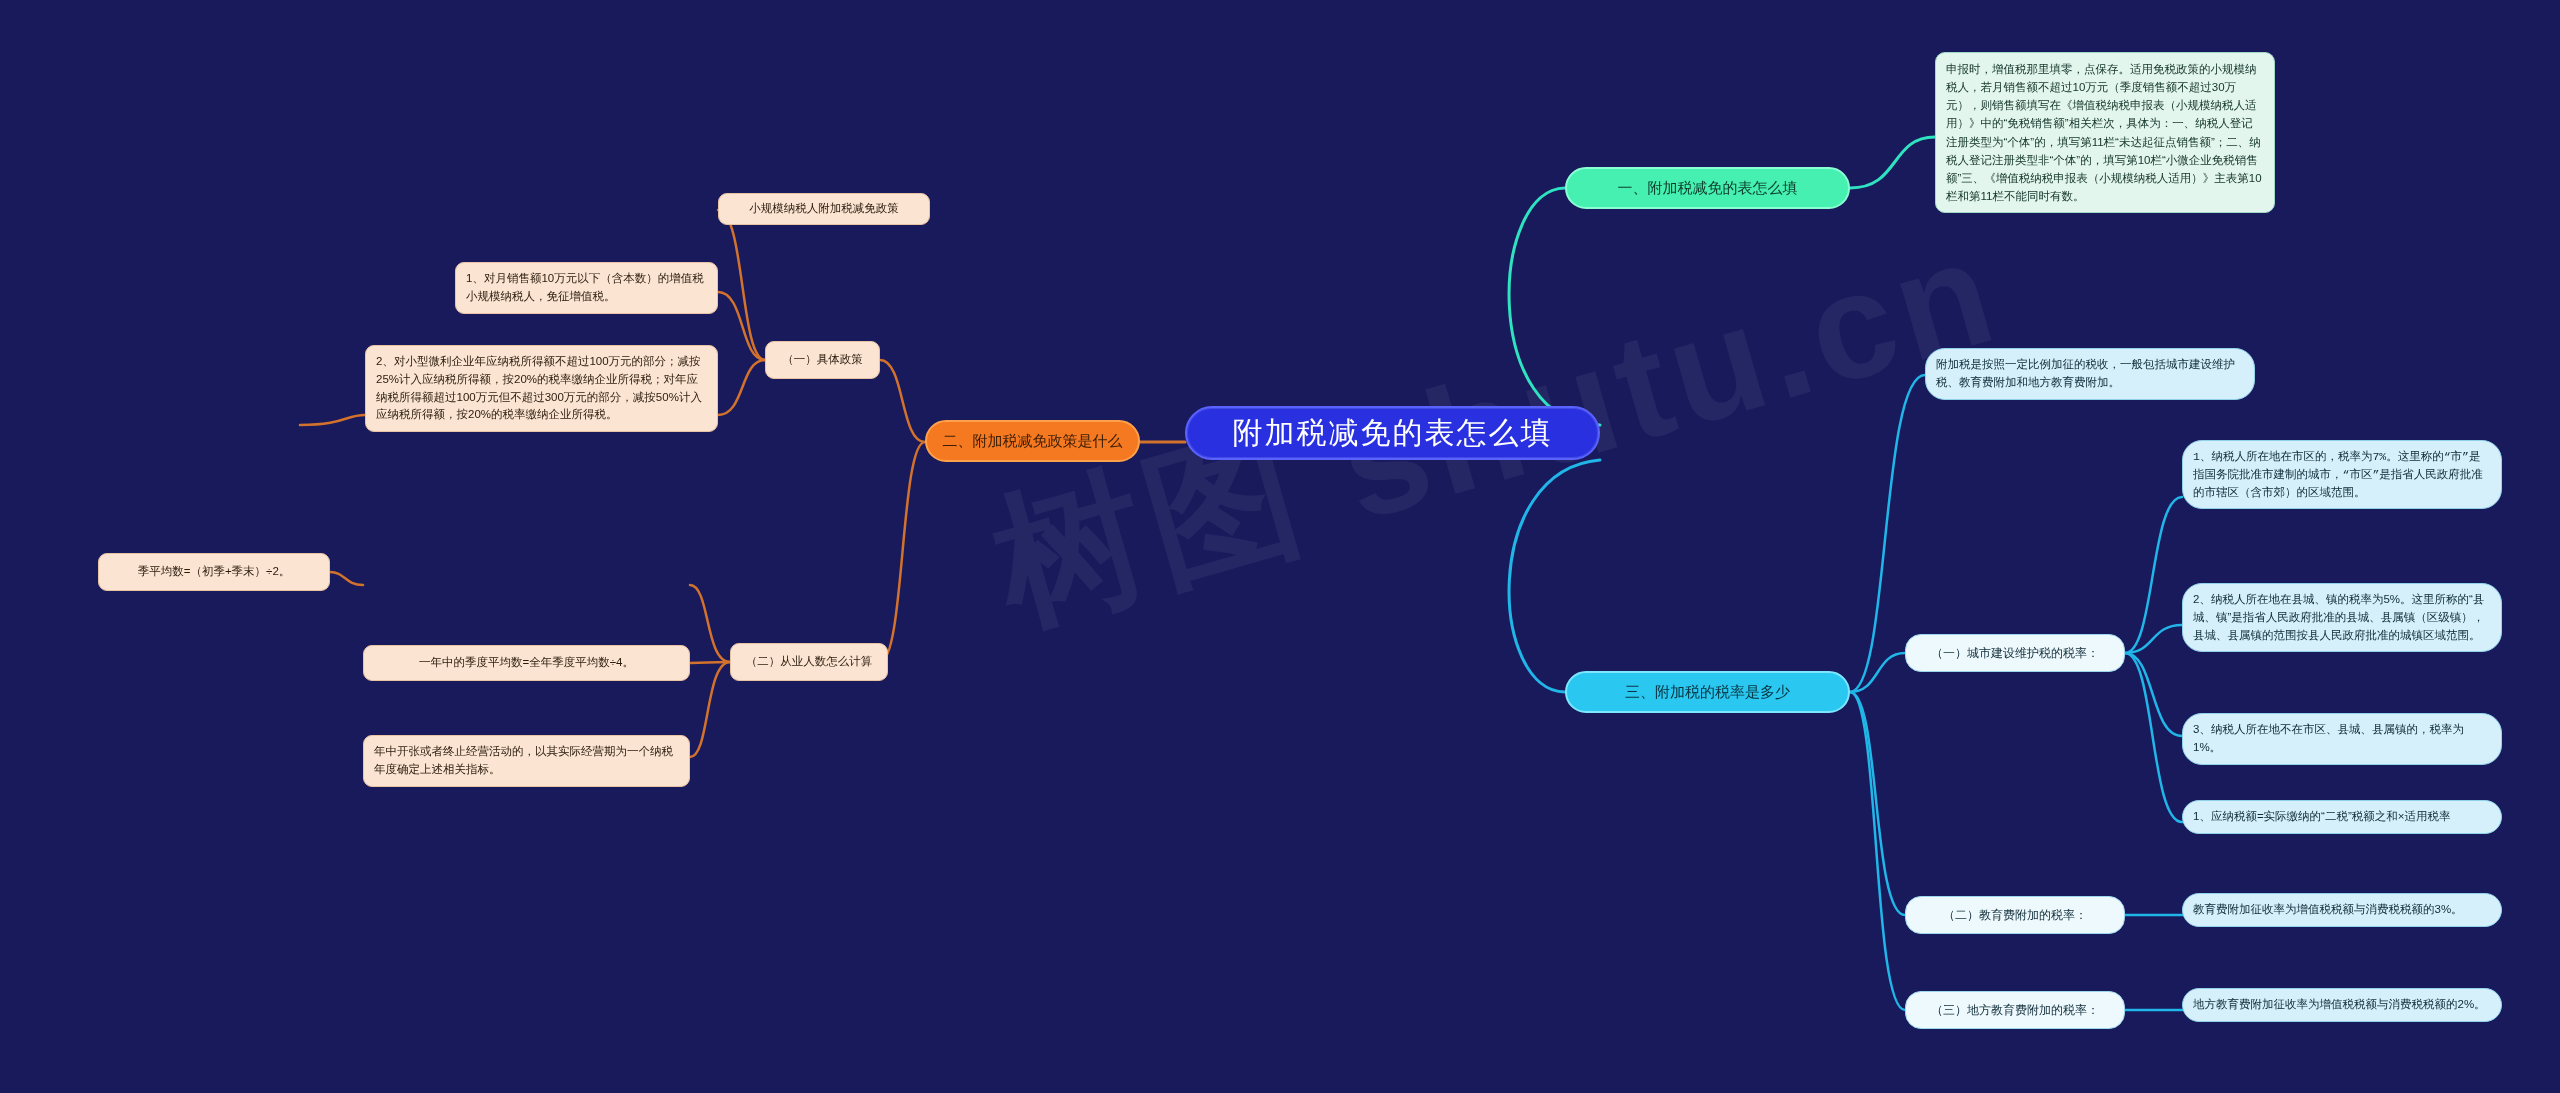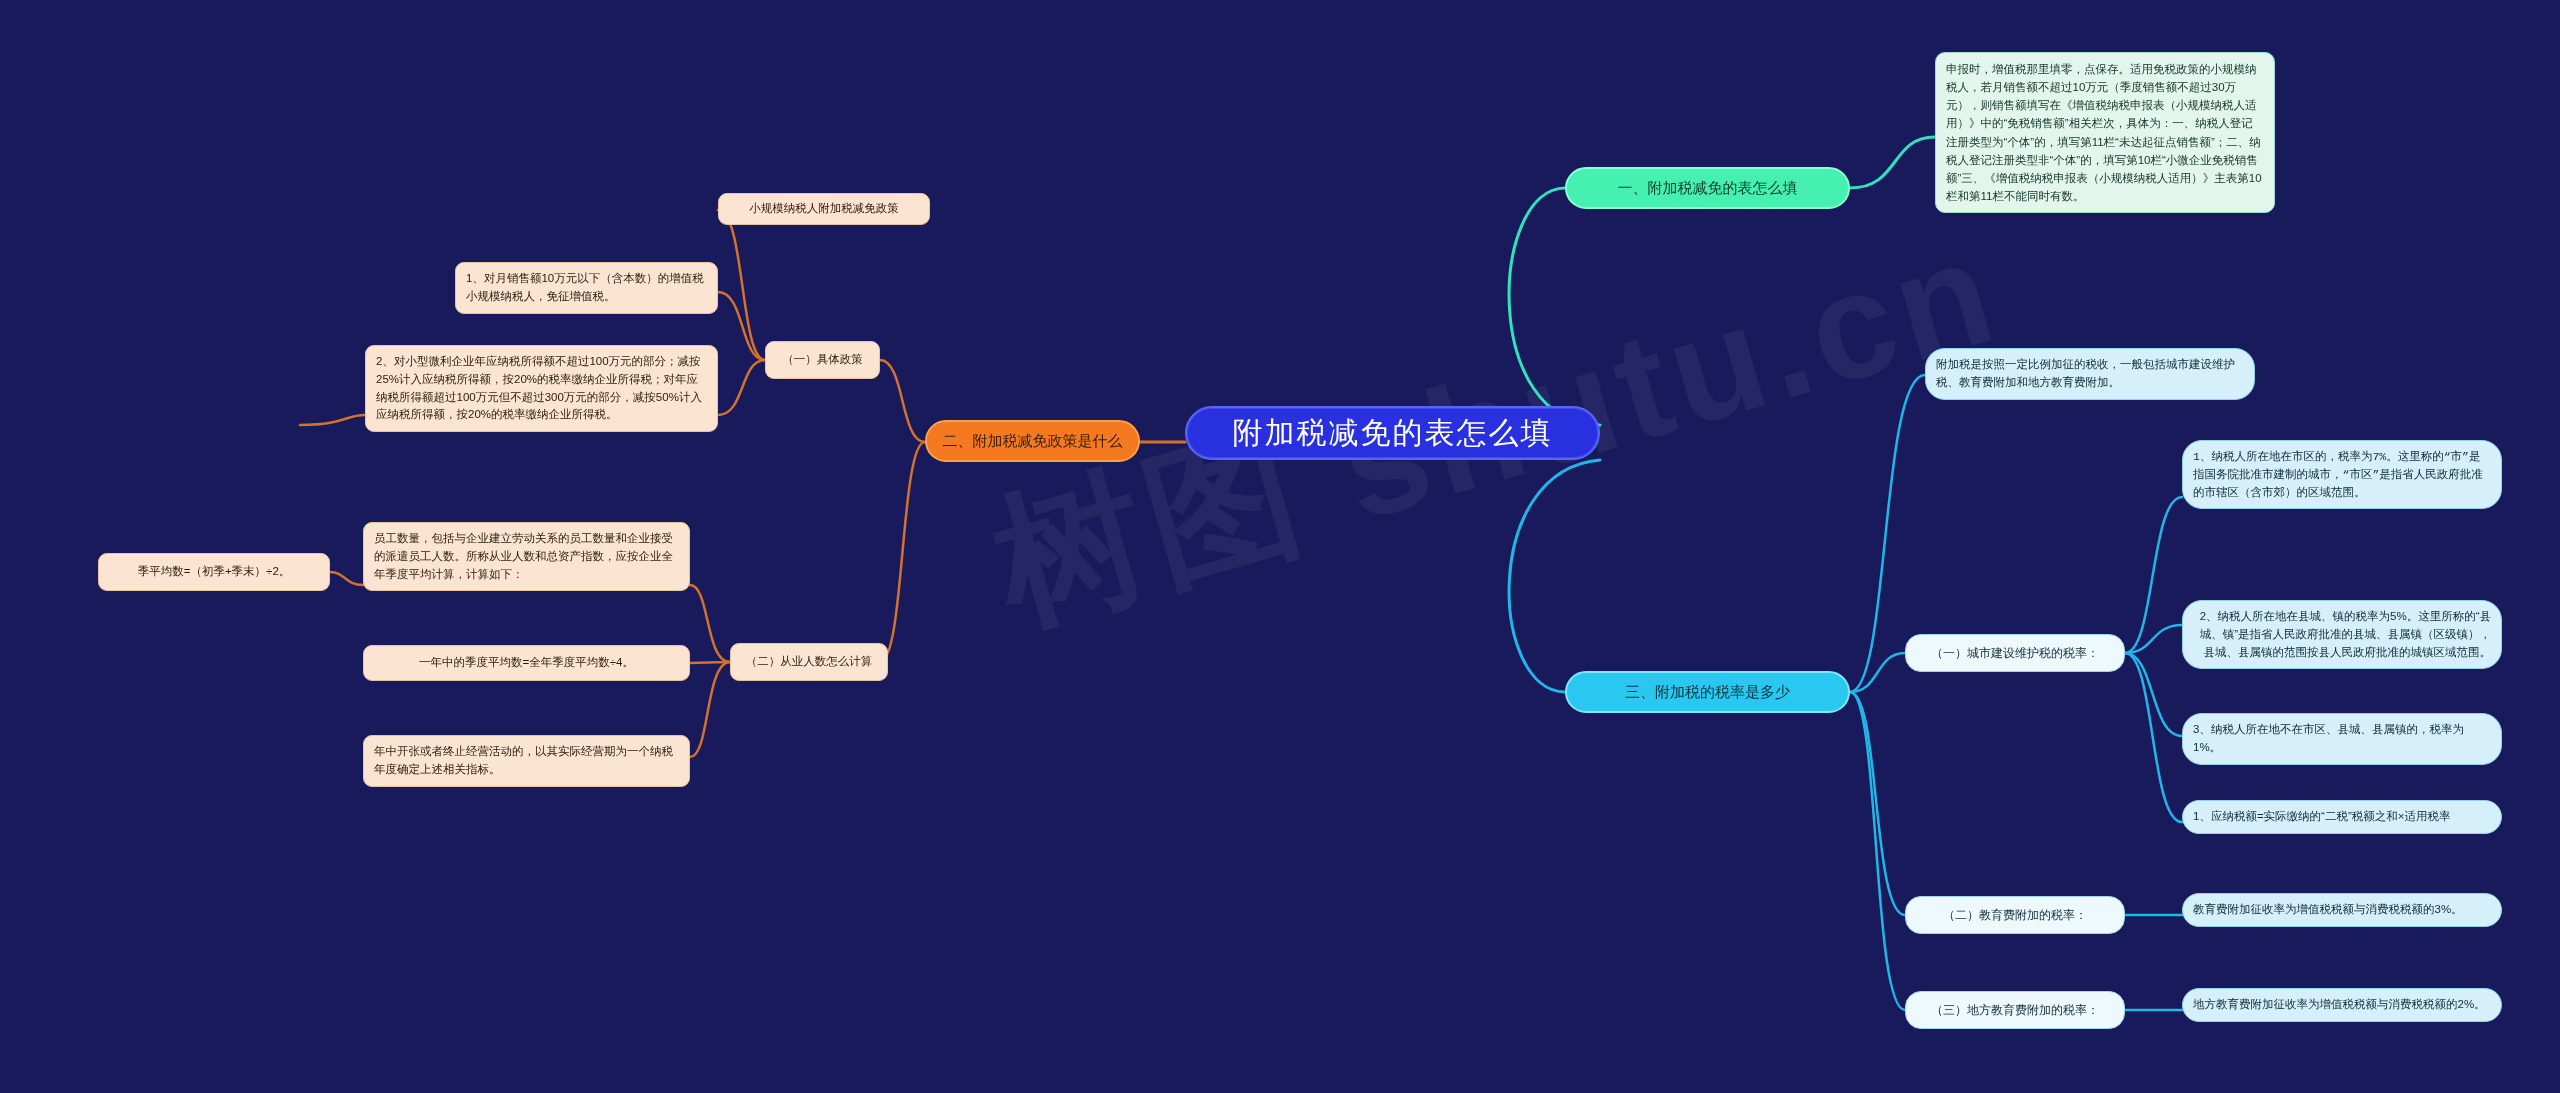--- a/index.html
+++ b/index.html
@@ -197,42 +197,41 @@
 
   <div class="node main-green" style="left:1565px; top:167px; width:285px; height:42px;">一、附加税减免的表怎么填</div>
 
   <div class="node leaf-mint" style="left:1935px; top:52px; width:340px;">申报时，增值税那里填零，点保存。适用免税政策的小规模纳税人，若月销售额不超过10万元（季度销售额不超过30万元），则销售额填写在《增值税纳税申报表（小规模纳税人适用）》中的“免税销售额”相关栏次，具体为：一、纳税人登记注册类型为“个体”的，填写第11栏“未达起征点销售额”；二、纳税人登记注册类型非“个体”的，填写第10栏“小微企业免税销售额”三、《增值税纳税申报表（小规模纳税人适用）》主表第10栏和第11栏不能同时有数。</div>
 
   <div class="node leaf-ice" style="left:1925px; top:348px; width:330px;">附加税是按照一定比例加征的税收，一般包括城市建设维护税、教育费附加和地方教育费附加。</div>
 
   <div class="node leaf-white" style="left:1905px; top:634px; width:220px; height:38px;">（一）城市建设维护税的税率：</div>
 
   <div class="node leaf-ice" style="left:2182px; top:440px; width:320px;font-family:Liberation Mono, monospace;">1、纳税人所在地在市区的，税率为7%。这里称的“市”是指国务院批准市建制的城市，“市区”是指省人民政府批准的市辖区（含市郊）的区域范围。</div>
-  <div class="node leaf-ice" style="left:2182px; top:600px; width:320px;text-align:right;">2、纳税人所在地在县城、镇的税率为5%。这里所称的“县城、镇”是指省人民政府批准的县城、县属镇（区级镇），县城、县属镇的范围按县人民政府批准的城镇区域范围。</div>
+  <div class="node leaf-ice" style="left:2182px; top:583px; width:320px;">2、纳税人所在地在县城、镇的税率为5%。这里所称的“县城、镇”是指省人民政府批准的县城、县属镇（区级镇），县城、县属镇的范围按县人民政府批准的城镇区域范围。</div>
   <div class="node leaf-ice" style="left:2182px; top:713px; width:320px;">3、纳税人所在地不在市区、县城、县属镇的，税率为1%。</div>
   <div class="node leaf-ice" style="left:2182px; top:800px; width:320px;">1、应纳税额=实际缴纳的“二税”税额之和×适用税率</div>
 
   <div class="node leaf-white" style="left:1905px; top:896px; width:220px; height:38px;">（二）教育费附加的税率：</div>
   <div class="node leaf-ice" style="left:2182px; top:893px; width:320px;">教育费附加征收率为增值税税额与消费税税额的3%。</div>
 
   <div class="node leaf-white" style="left:1905px; top:991px; width:220px; height:38px;">（三）地方教育费附加的税率：</div>
   <div class="node leaf-ice" style="left:2182px; top:988px; width:320px;">地方教育费附加征收率为增值税税额与消费税税额的2%。</div>
 
   <div class="node leaf-peach center" style="left:765px; top:341px; width:115px; height:38px;">（一）具体政策</div>
 
   <div class="node leaf-peach center" style="left:718px; top:193px; width:212px; height:32px;">小规模纳税人附加税减免政策</div>
 
   <div class="node leaf-peach" style="left:455px; top:262px; width:263px;">1、对月销售额10万元以下（含本数）的增值税小规模纳税人，免征增值税。</div>
 
   <div class="node leaf-peach" style="left:365px; top:345px; width:353px;">2、对小型微利企业年应纳税所得额不超过100万元的部分；减按25%计入应纳税所得额，按20%的税率缴纳企业所得税；对年应纳税所得额超过100万元但不超过300万元的部分，减按50%计入应纳税所得额，按20%的税率缴纳企业所得税。</div>
 
 
   <div class="node leaf-peach center" style="left:730px; top:643px; width:158px; height:38px;">（二）从业人数怎么计算</div>
 
-  <div class="node leaf-peach" style="left:363px; top:522px; width:327px;">员工数量，包括与企业建立劳动关系的员工数量和企业接受的派遣员工人数。所称从业人数和总资产指数，应按企业全年季度平均计算，计算如下：</div>
 
   <div class="node leaf-peach center" style="left:98px; top:553px; width:232px; height:38px;">季平均数=（初季+季末）÷2。</div>
 
   <div class="node leaf-peach center" style="left:363px; top:645px; width:327px; height:36px;">一年中的季度平均数=全年季度平均数÷4。</div>
 
   <div class="node leaf-peach" style="left:363px; top:735px; width:327px;">年中开张或者终止经营活动的，以其实际经营期为一个纳税年度确定上述相关指标。</div>
 
 </div>
 
 </body></html>

